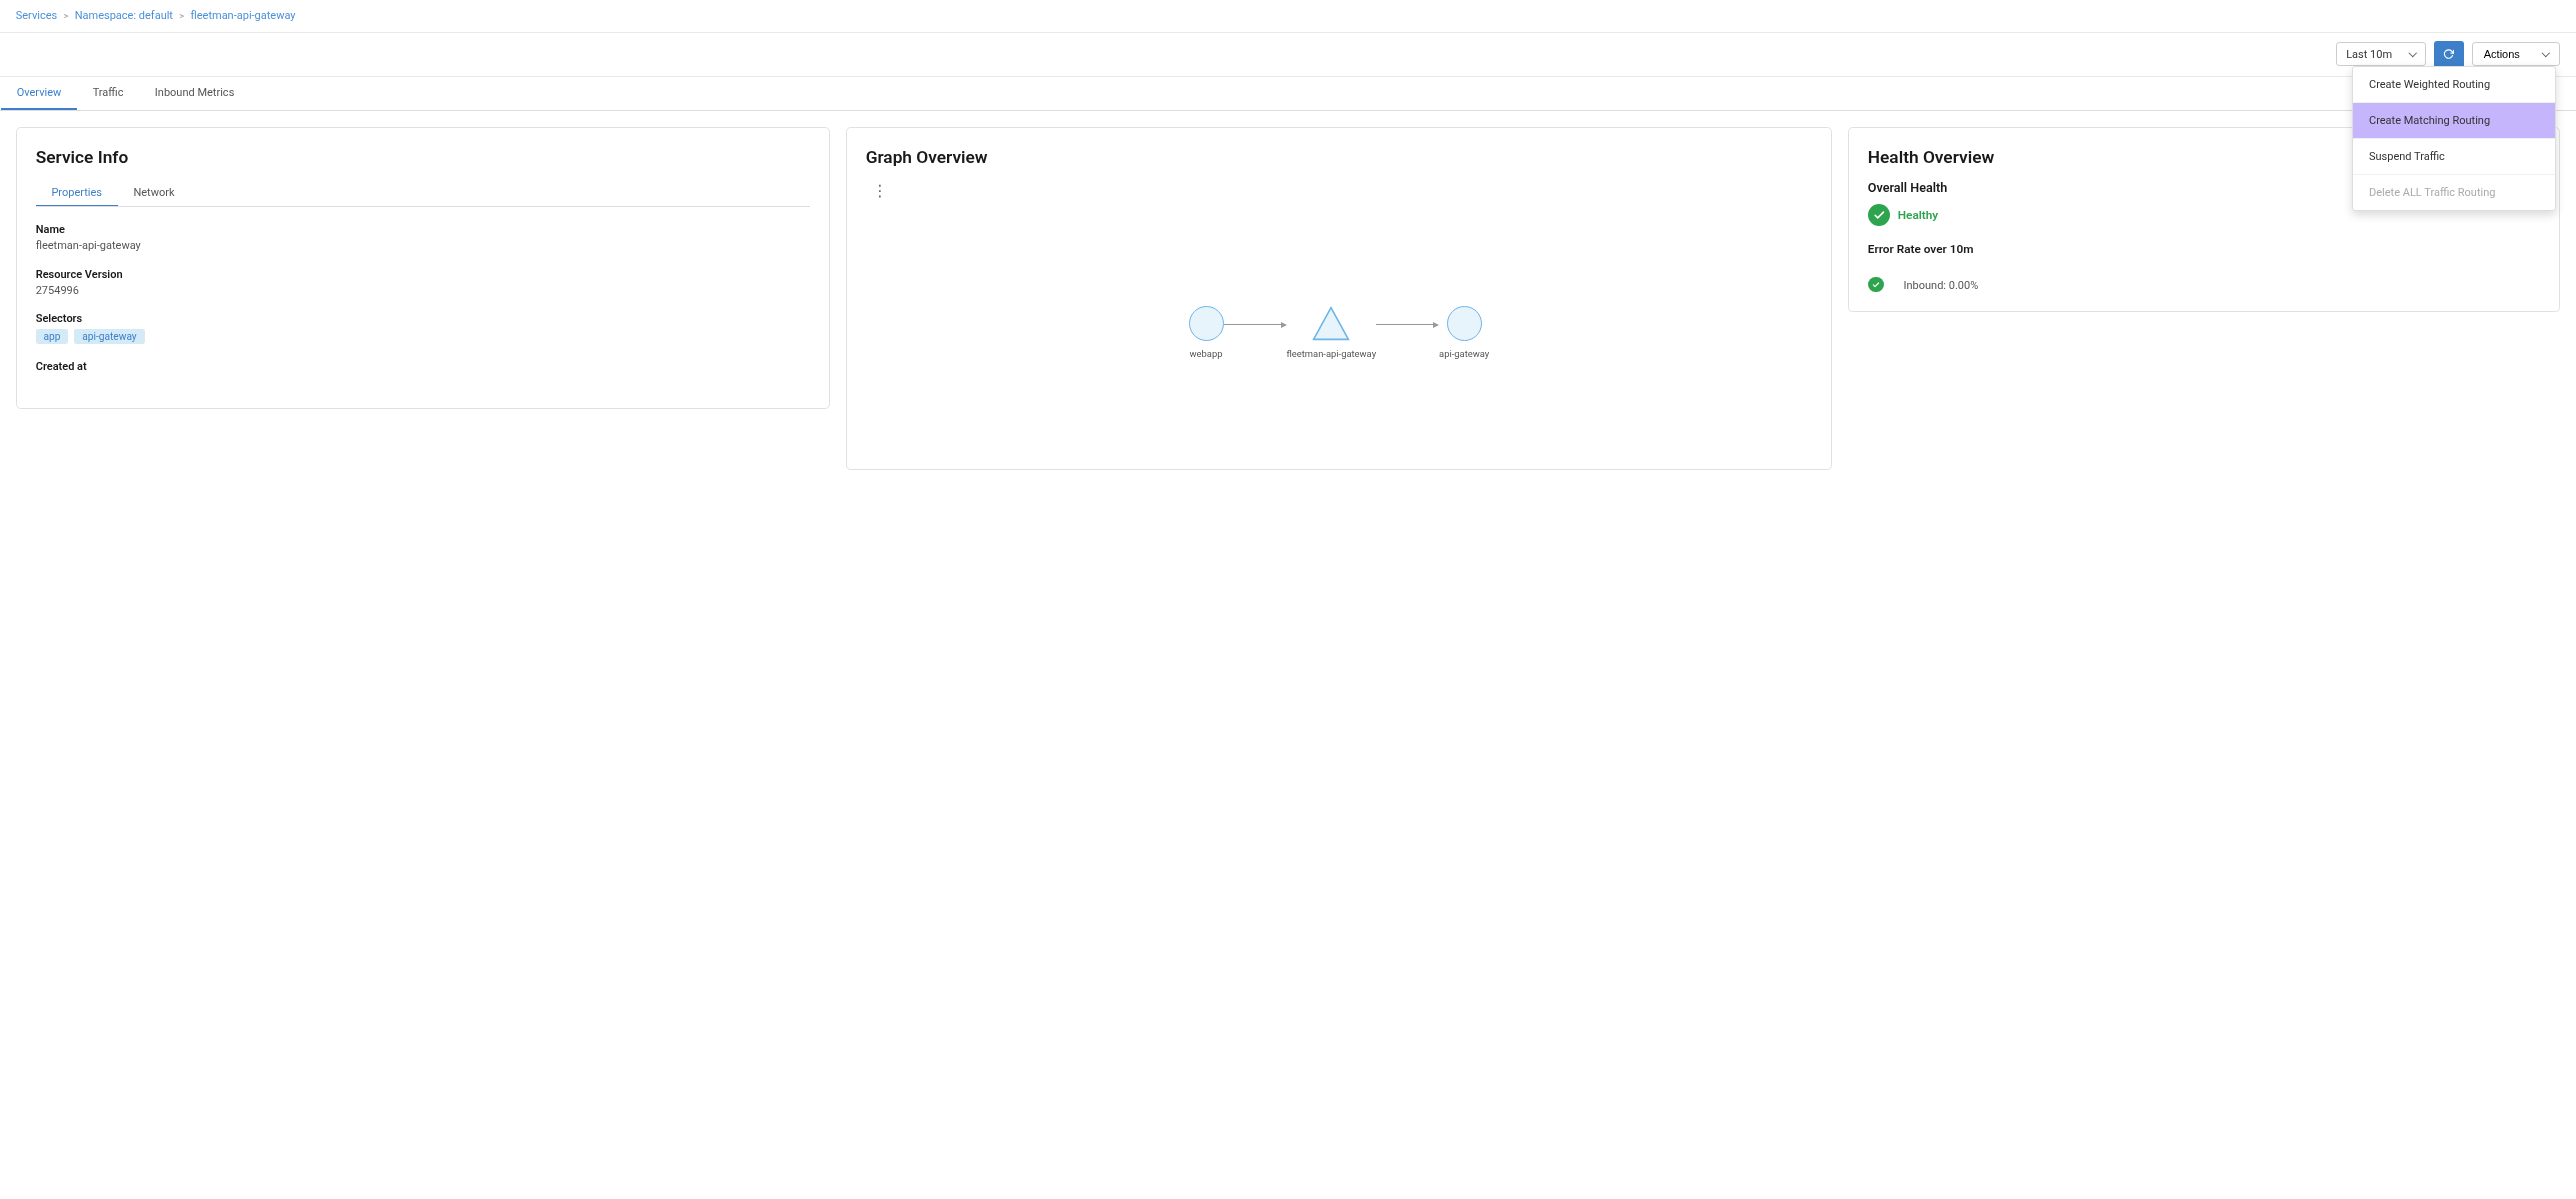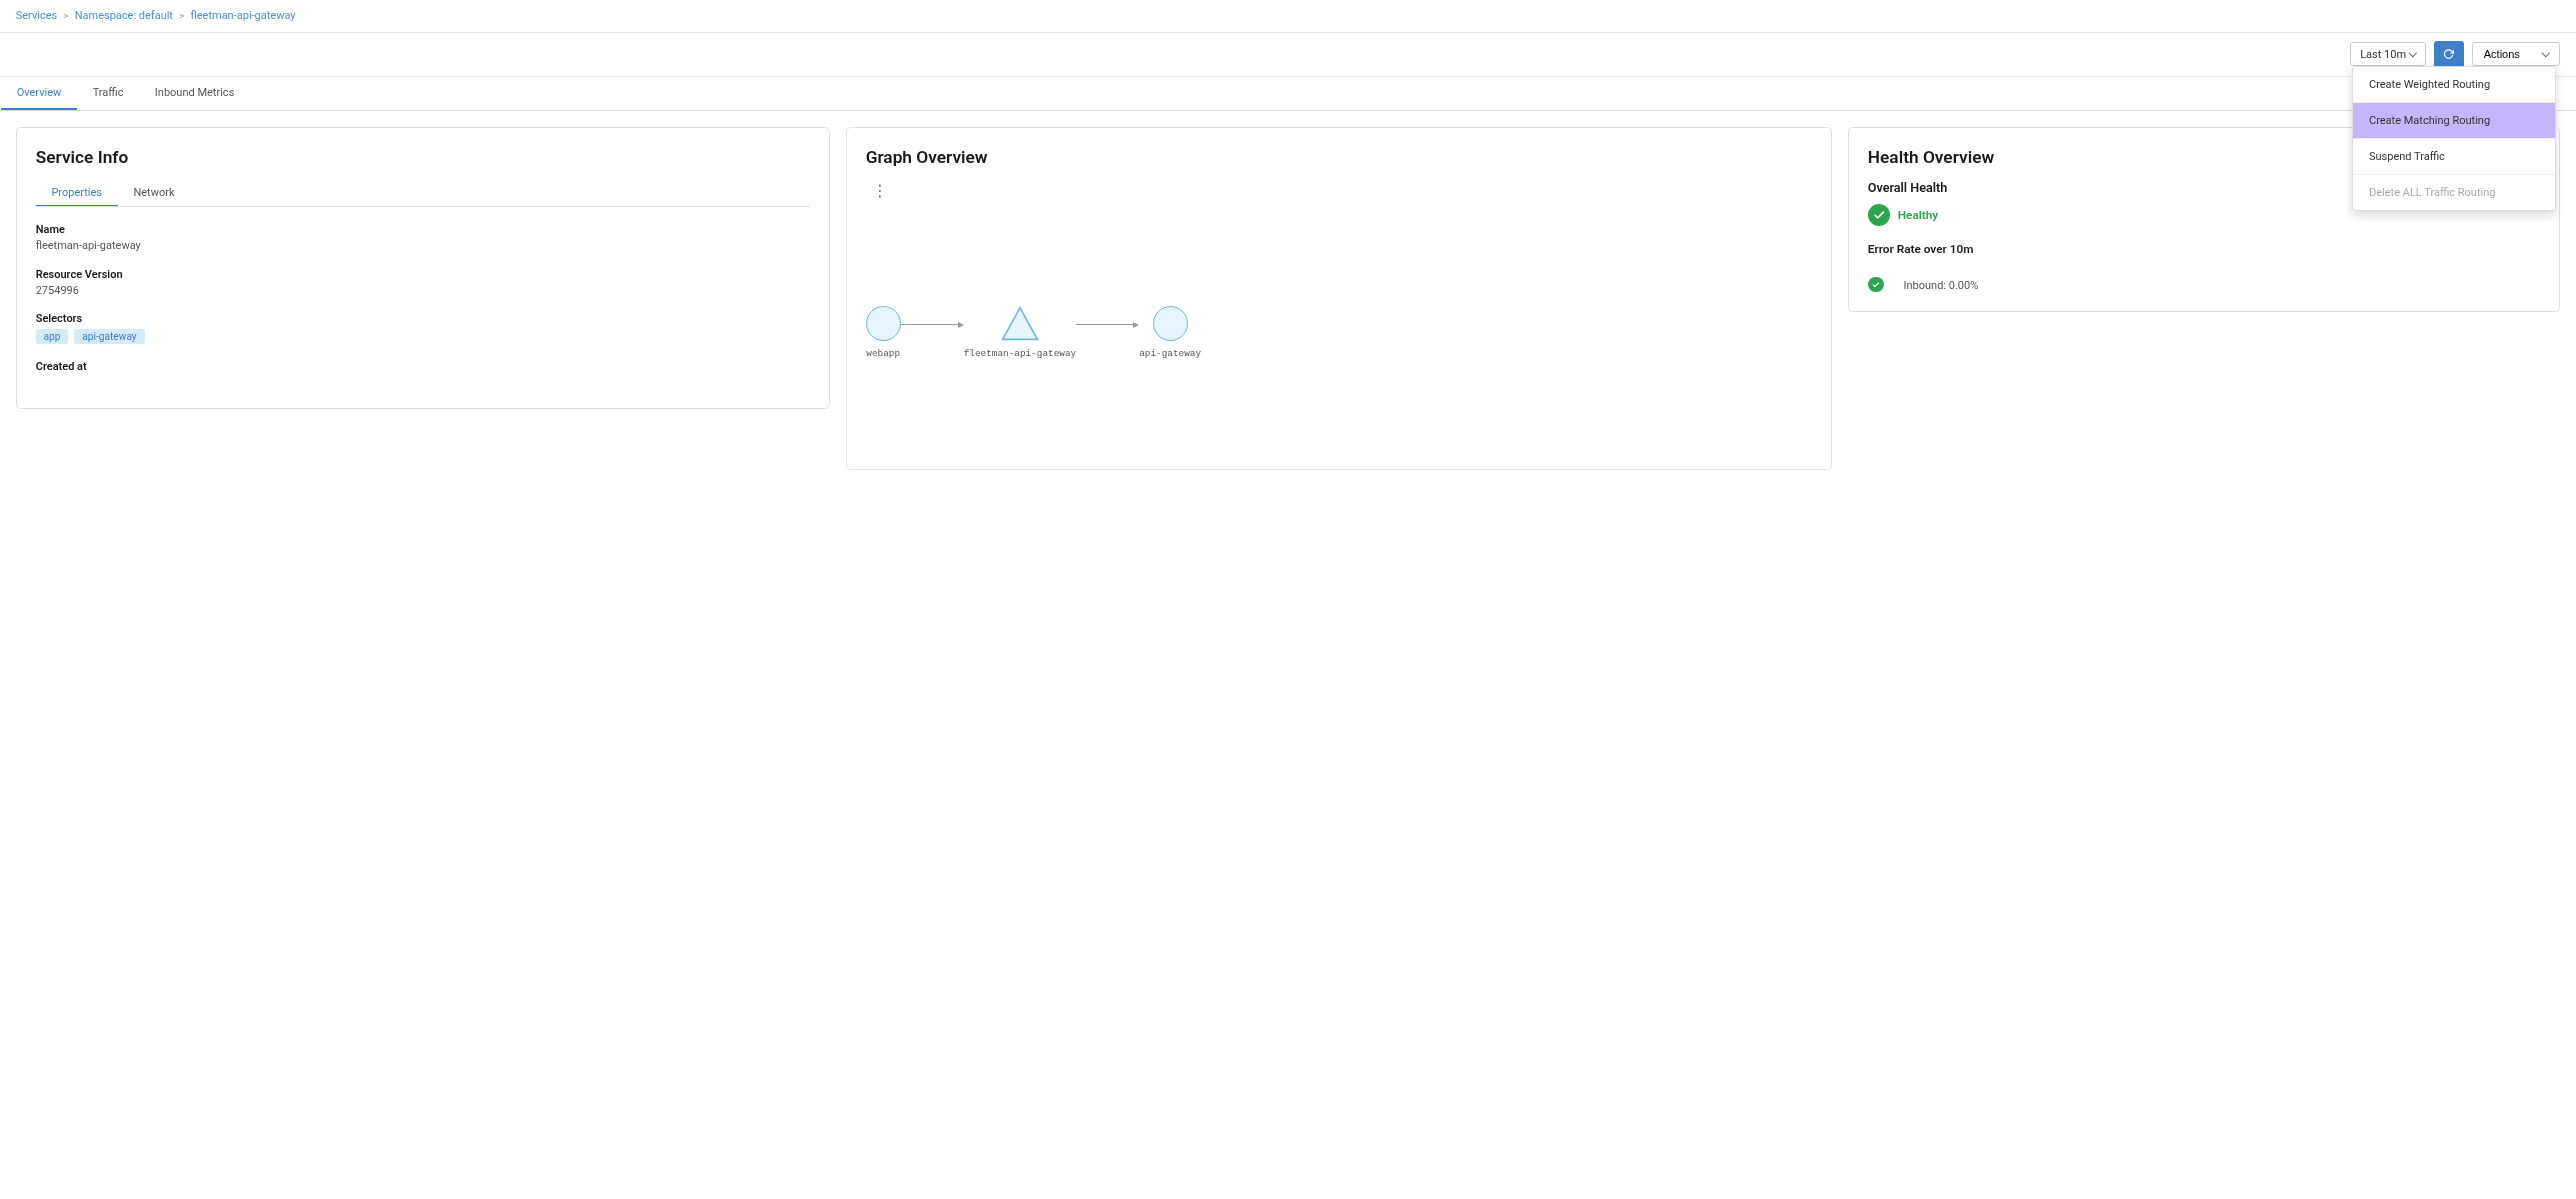--- a/index.html
+++ b/index.html
@@ -58,21 +58,21 @@
       border-bottom: 2.4px solid #3d7fc9;
     }
 
     
     .time-selector {
       display: flex;
       align-items: center;
       border: 0.8px solid #ccc;
       border-radius: 3.1px;
       padding: 4.7px 9.4px;
-      gap: 4px;
+      gap: 18px;
       cursor: pointer;
       background: #fff;
       font-size: 11px;
     }
 
     
     .refresh-btn {
       background: #3d7fc9;
       border: none;
       border-radius: 3.1px;
@@ -213,23 +213,23 @@
     }
     .graph-menu-icon {
       cursor: pointer;
       font-size: 15.7px;
       color: #666;
       padding: 1.6px 6.3px;
     }
     .graph-canvas {
       display: flex;
       align-items: center;
+      justify-content: center;
       height: 236px;
       position: relative;
-      font-family: Liberation Mono, monospace;
     }
 
     
     .graph-nodes {
       display: flex;
       align-items: center;
       gap: 0;
       position: relative;
     }
     .graph-node {

